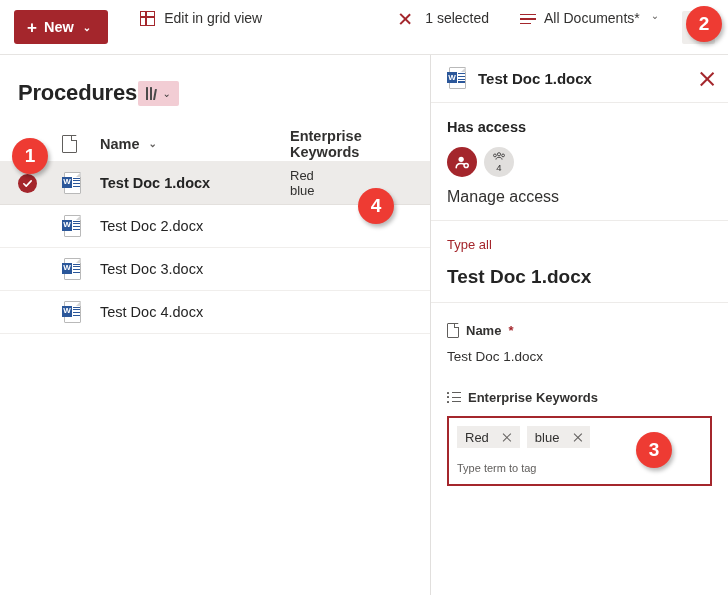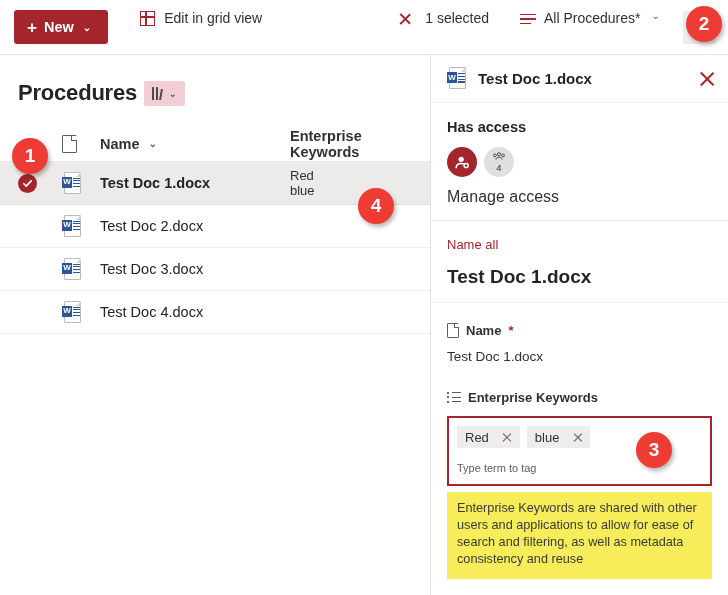--- a/index.html
+++ b/index.html
@@ -65,21 +65,21 @@
     font-size: 12px; font-weight: bold; color: #a4262c; font-family: "Liberation Serif", serif;
     line-height: 1;
   }
 
   
   .list-region {
     position: absolute; top: 55px; left: 0; width: 430px; height: 540px;
     background: #ffffff;
   }
   .page-title-row {
-    display: flex; align-items: center; gap: 7px;
+    display: flex; align-items: center; gap: 1px;
     padding: 25px 0 0 18px;
   }
   .page-title { font-size: 22px; font-weight: bold; color: #242424; letter-spacing: -0.2px; }
   .view-chip {
     display: flex; align-items: center; gap: 6px;
     background: #f2cdd4; height: 25px; padding: 0 8px; border-radius: 2px; cursor: pointer;
   }
   .cols-icon { display: flex; gap: 1.6px; align-items: flex-end; height: 13px; }
   .cols-icon b { display: block; width: 2.4px; background: #4a4a4a; border-radius: 0.5px; }
   .cols-icon b:nth-child(1){ height: 13px; }
@@ -279,21 +279,21 @@
     </div>
 
     <div class="cmd-item" style="margin-left:12px;">
       <span class="ic">
         <span class="filter-icon">
             <i></i>
             <i></i>
             <i></i>
           </span>
       </span>
-      <span>All Procedures*</span>
+      <span>All Documents*</span>
       <span class="chev-sm">⌄</span>
     </div>
 
     <div class="info-button" style="margin-left:14px;">
       <span class="info-circle">i</span>
     </div>
   </div>
 
   <div class="list-region">
 
@@ -446,21 +446,21 @@
           <span class="cnt">4</span>
         </div>
       </div>
       <div class="manage-link">Manage access</div>
     </div>
 
     <div class="sec-divider"></div>
 
     <div class="sec">
       <div class="props-head">
-        <div class="edit-all">Name all</div>
+        <div class="edit-all">Type all</div>
       </div>
       <div class="prop-file-title">Test Doc 1.docx</div>
     </div>
 
     <div class="sec-divider"></div>
 
     <div class="field" style="margin-top:20px;">
       <div class="field-label">
         <span class="doc-outline-sm"></span>
         <span>Name</span>
@@ -490,21 +490,20 @@
           <span class="cx"></span>
         </div>
         <div class="chip">
           <span>blue</span>
           <span class="cx"></span>
         </div>
       </div>
       <div class="kw-placeholder">Type term to tag</div>
     </div>
 
-    <div class="tooltip-yellow">Enterprise Keywords are shared with other users and applications to allow for ease of search and filtering, as well as metadata consistency and reuse</div>
   </div>
 
   <div class="badge badge-1">1</div>
   <div class="badge badge-2">2</div>
   <div class="badge badge-3">3</div>
   <div class="badge badge-4">4</div>
 
 </div>
 
 </body></html>

